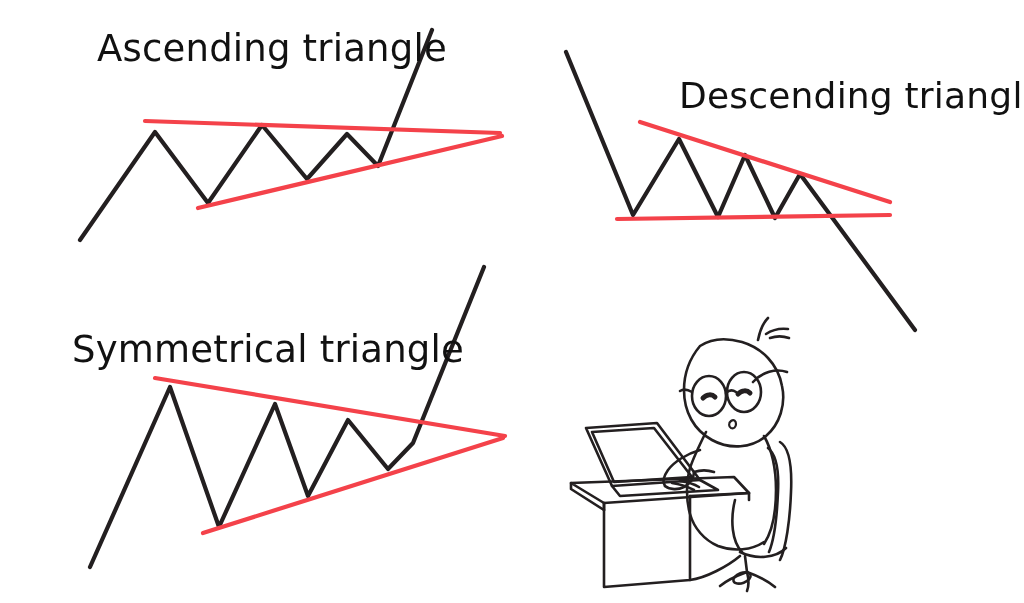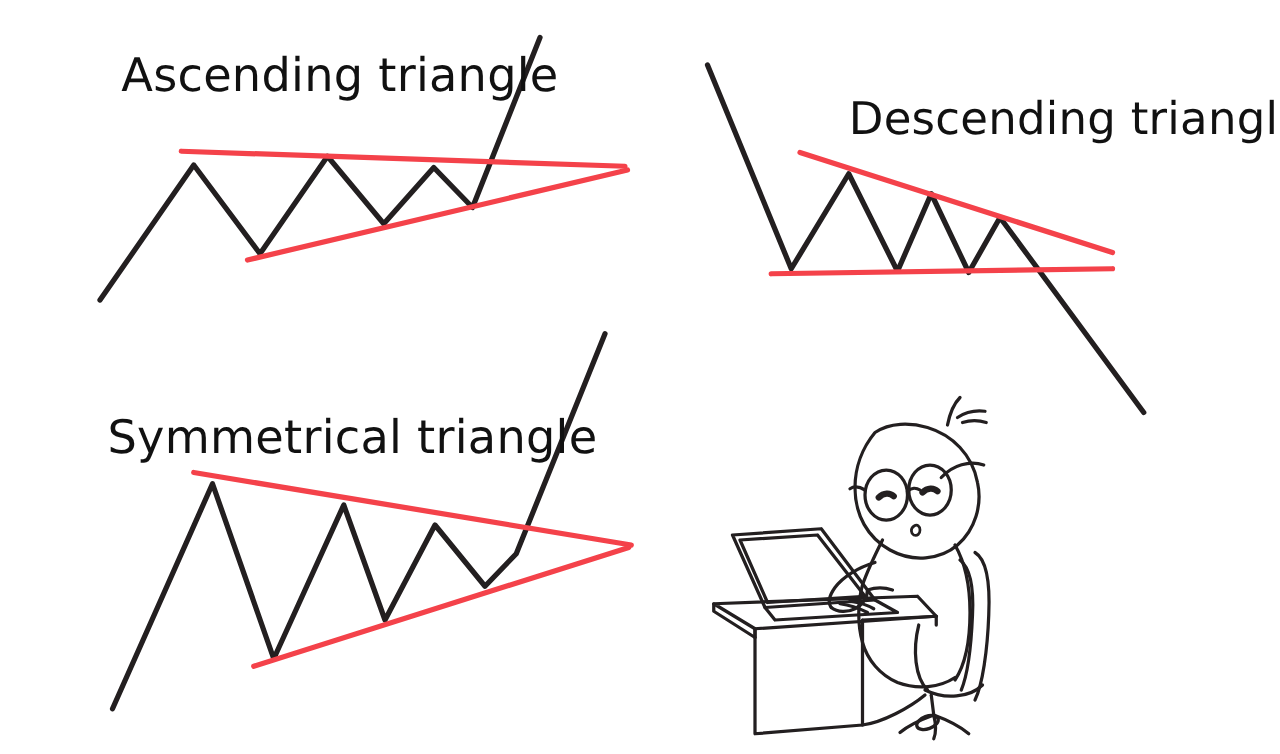--- a/index.html
+++ b/index.html
@@ -26,30 +26,30 @@
     position: absolute;
     font-family: "DejaVu Sans", sans-serif;
     font-weight: 400;
     color: #111111;
     white-space: nowrap;
     letter-spacing: 0.2px;
     line-height: 1;
   }
   #label-ascending {
     left: 97px;
-    top: 42px;
+    top: 30px;
     font-size: 37px;
   }
   #label-descending {
     left: 679px;
     top: 78px;
     font-size: 36px;
   }
   #label-symmetrical {
-    left: 86px;
+    left: 72px;
     top: 331px;
     font-size: 37px;
     text-align: center;
   }
 </style>
 </head>
 <body style="background: rgb(255, 255, 255);">
 
 <svg id="canvas" viewBox="0 0 1024 603" xmlns="http://www.w3.org/2000/svg">
   <rect x="0" y="0" width="1024" height="603" fill="#ffffff"></rect>

